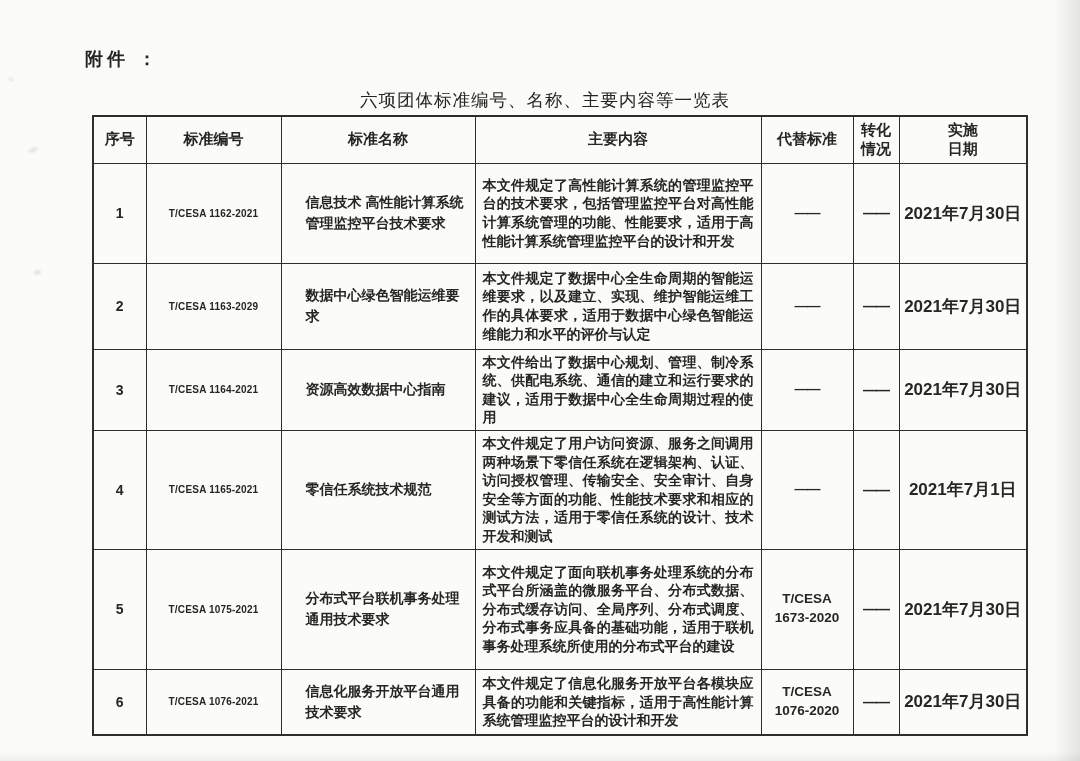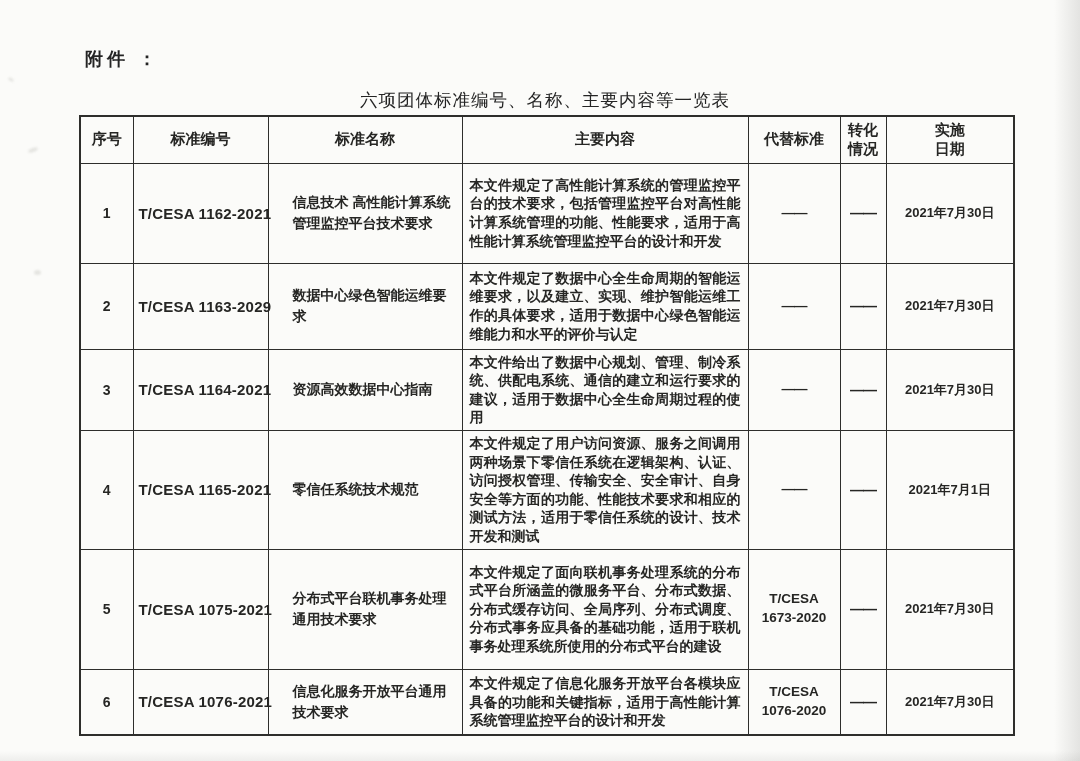--- a/index.html
+++ b/index.html
@@ -28,21 +28,21 @@
     position:absolute;left:85px;top:47px;
     font-size:18px;font-weight:bold;letter-spacing:4px;color:#242424;
   }
   .doc-title{
     position:absolute;left:78px;top:88px;width:934px;
     text-align:center;font-size:17.5px;font-weight:normal;color:#242424;
     letter-spacing:1px;
   }
 
   table.std-table{
-    position:absolute;left:79px;top:115px;width:934px;
+    position:absolute;left:92px;top:115px;width:934px;
     border-collapse:collapse;table-layout:fixed;
     background:transparent;
   }
   .std-table td,.std-table th{
     border:1px solid #2e2e2c;
     vertical-align:middle;
     padding:2px 5px;
     font-size:14px;
     color:#262624;
     font-weight:bold;
@@ -50,26 +50,26 @@
   .std-table{border:2px solid #2e2e2c;}
   .std-table th{
     font-weight:bold;font-size:15px;text-align:center;
     white-space:pre-line;line-height:1.25;padding:4px 2px;
   }
   tr.hrow{height:46px;}
   tr.r1{height:100px;} tr.r2{height:86px;} tr.r3{height:76px;}
   tr.r4{height:110px;} tr.r5{height:120px;} tr.r6{height:66px;}
 
   td.c-seq{text-align:center;}
-  td.c-no{text-align:center;font-size:15px;letter-spacing:.2px;white-space:nowrap;}
+  td.c-no{text-align:center;font-size:10px;letter-spacing:.2px;white-space:nowrap;}
   td.c-name{text-align:left;padding-left:24px;padding-right:8px;line-height:1.5;}
   td.c-content{text-align:left;padding:3px 7px;line-height:1.33;font-size:14px;text-align:justify;}
   td.c-replace{text-align:center;font-size:13.5px;line-height:1.4;}
   td.c-conv{text-align:center;}
-  td.c-date{text-align:center;font-size:13px;white-space:nowrap;padding:2px 2px;}
+  td.c-date{text-align:center;font-size:17px;white-space:nowrap;padding:2px 2px;}
   .dash{letter-spacing:-1px;}
 </style>
 </head>
 <body>
 
 <div class="scan-artifact a1"></div>
 <div class="scan-artifact a2"></div>
 <div class="scan-artifact a3"></div>
 
 <div class="attachment-label">附件 ：</div>

